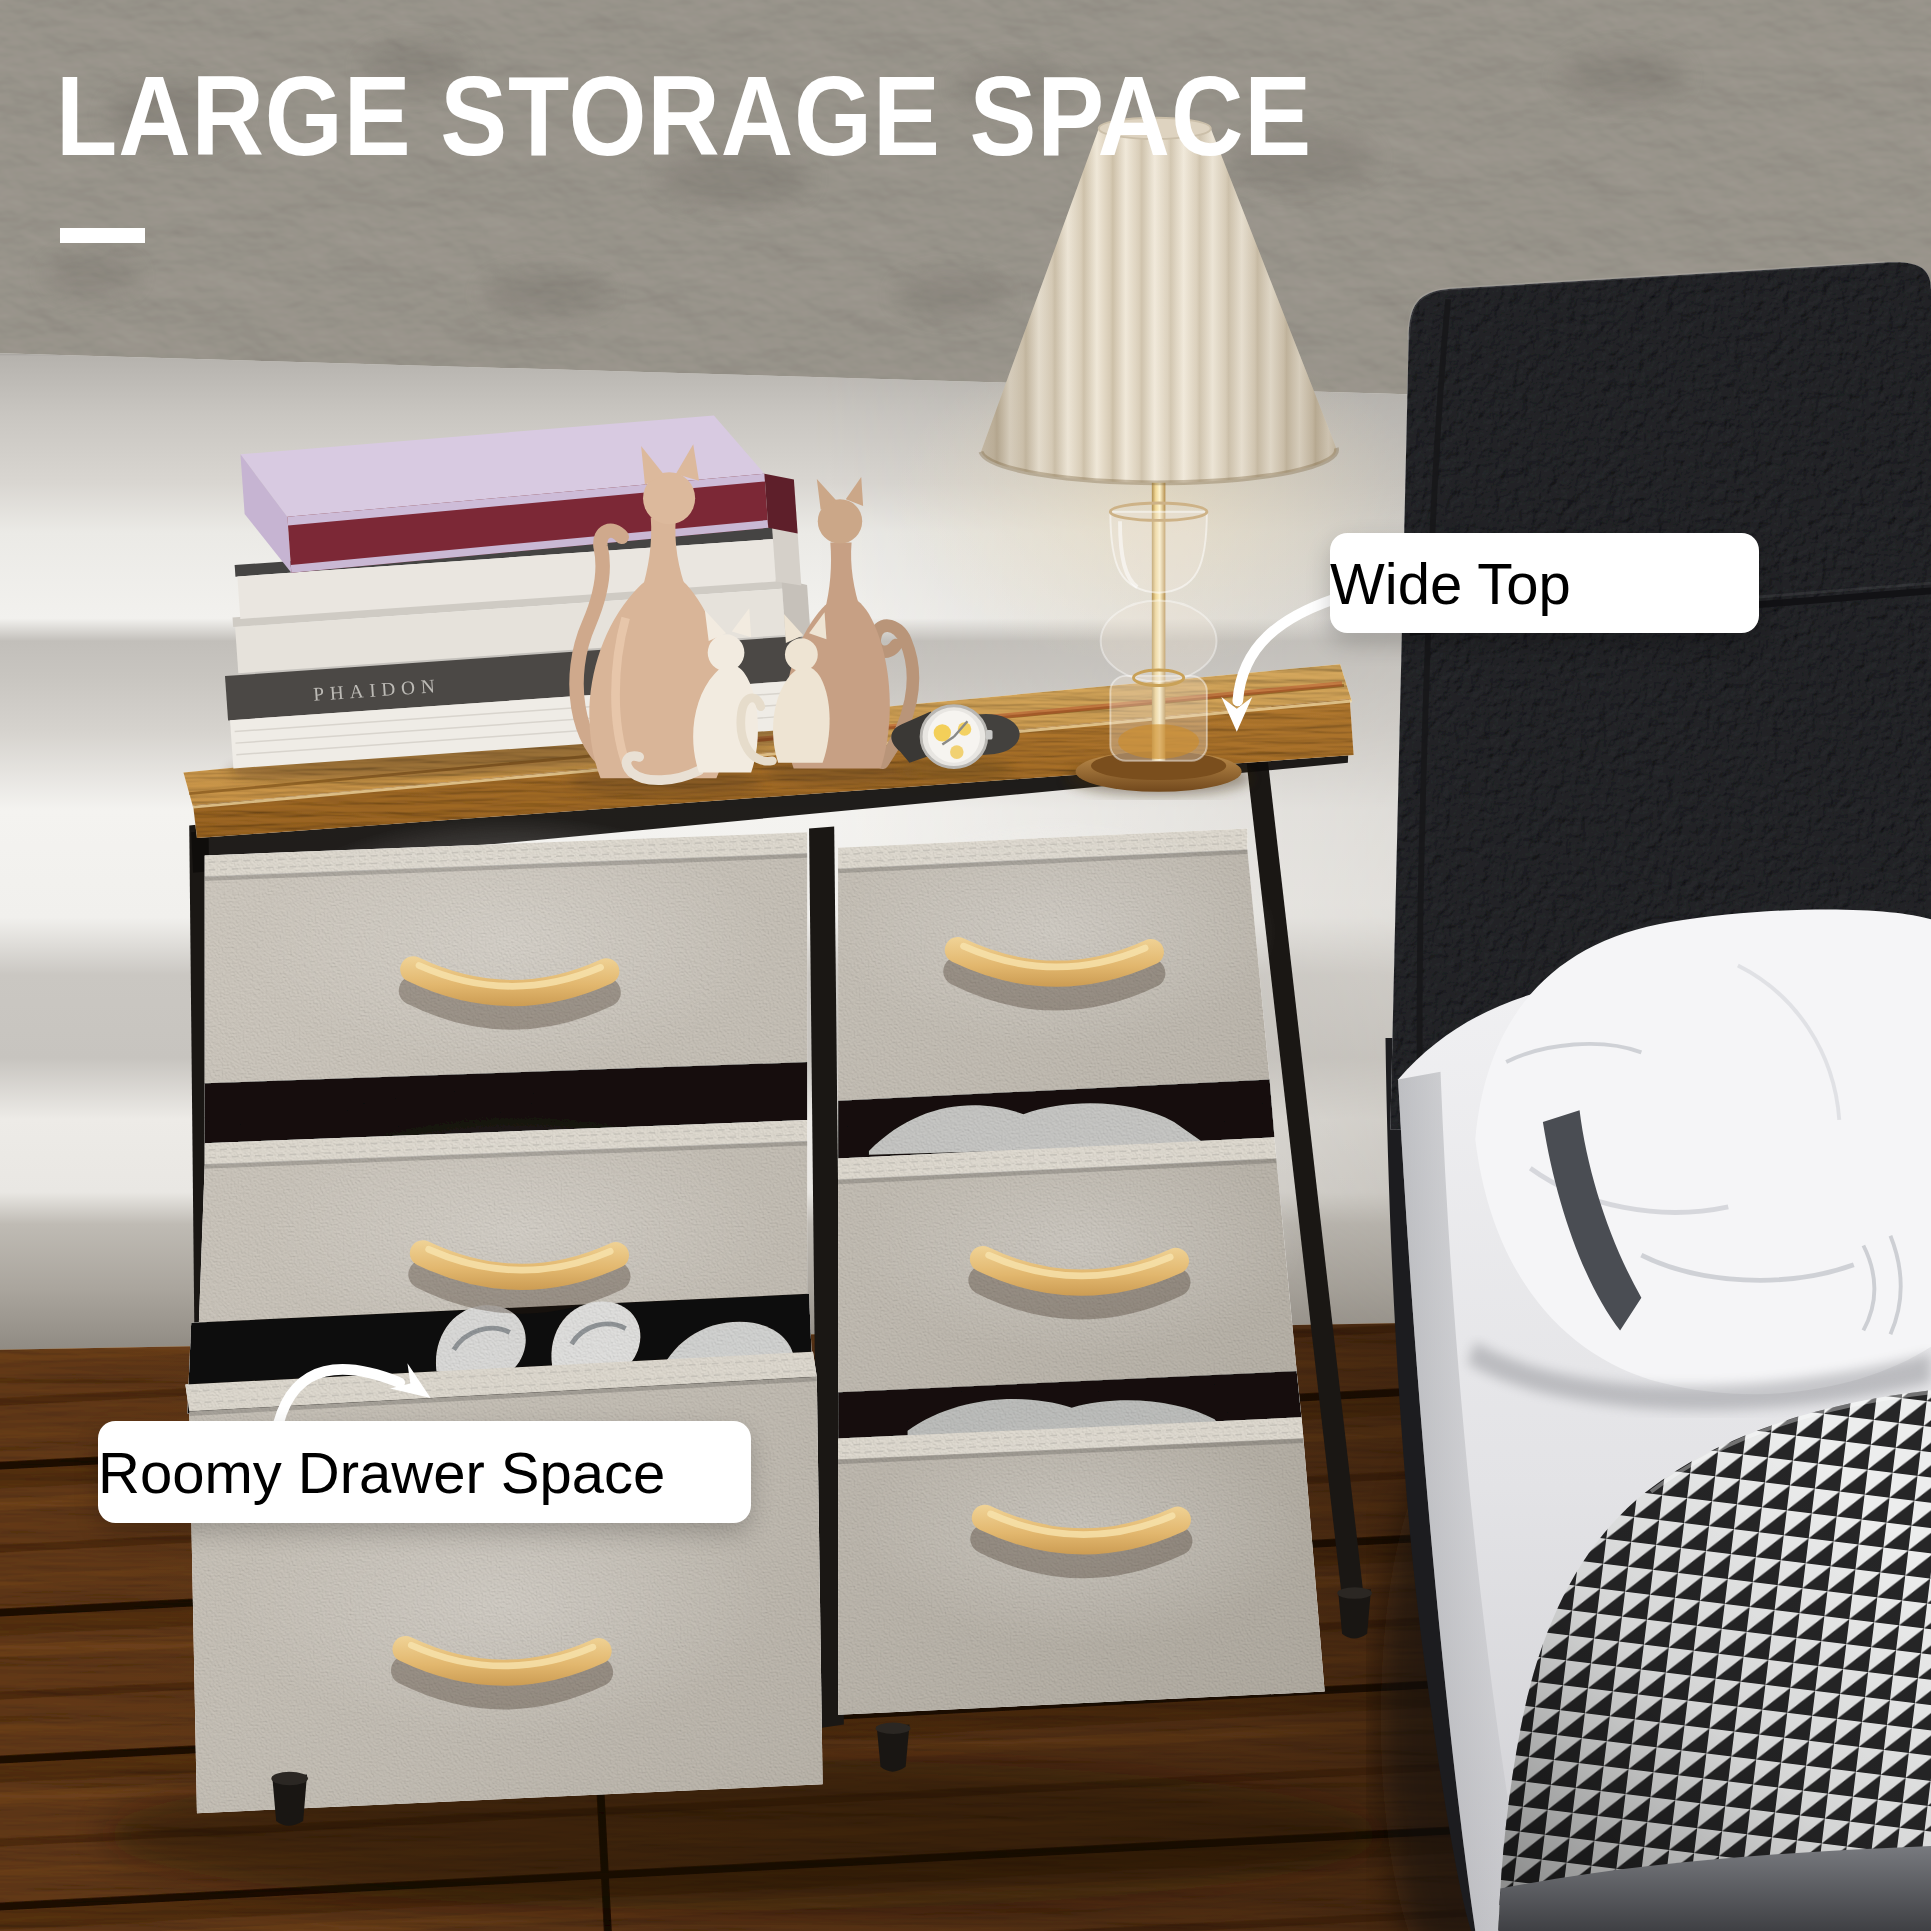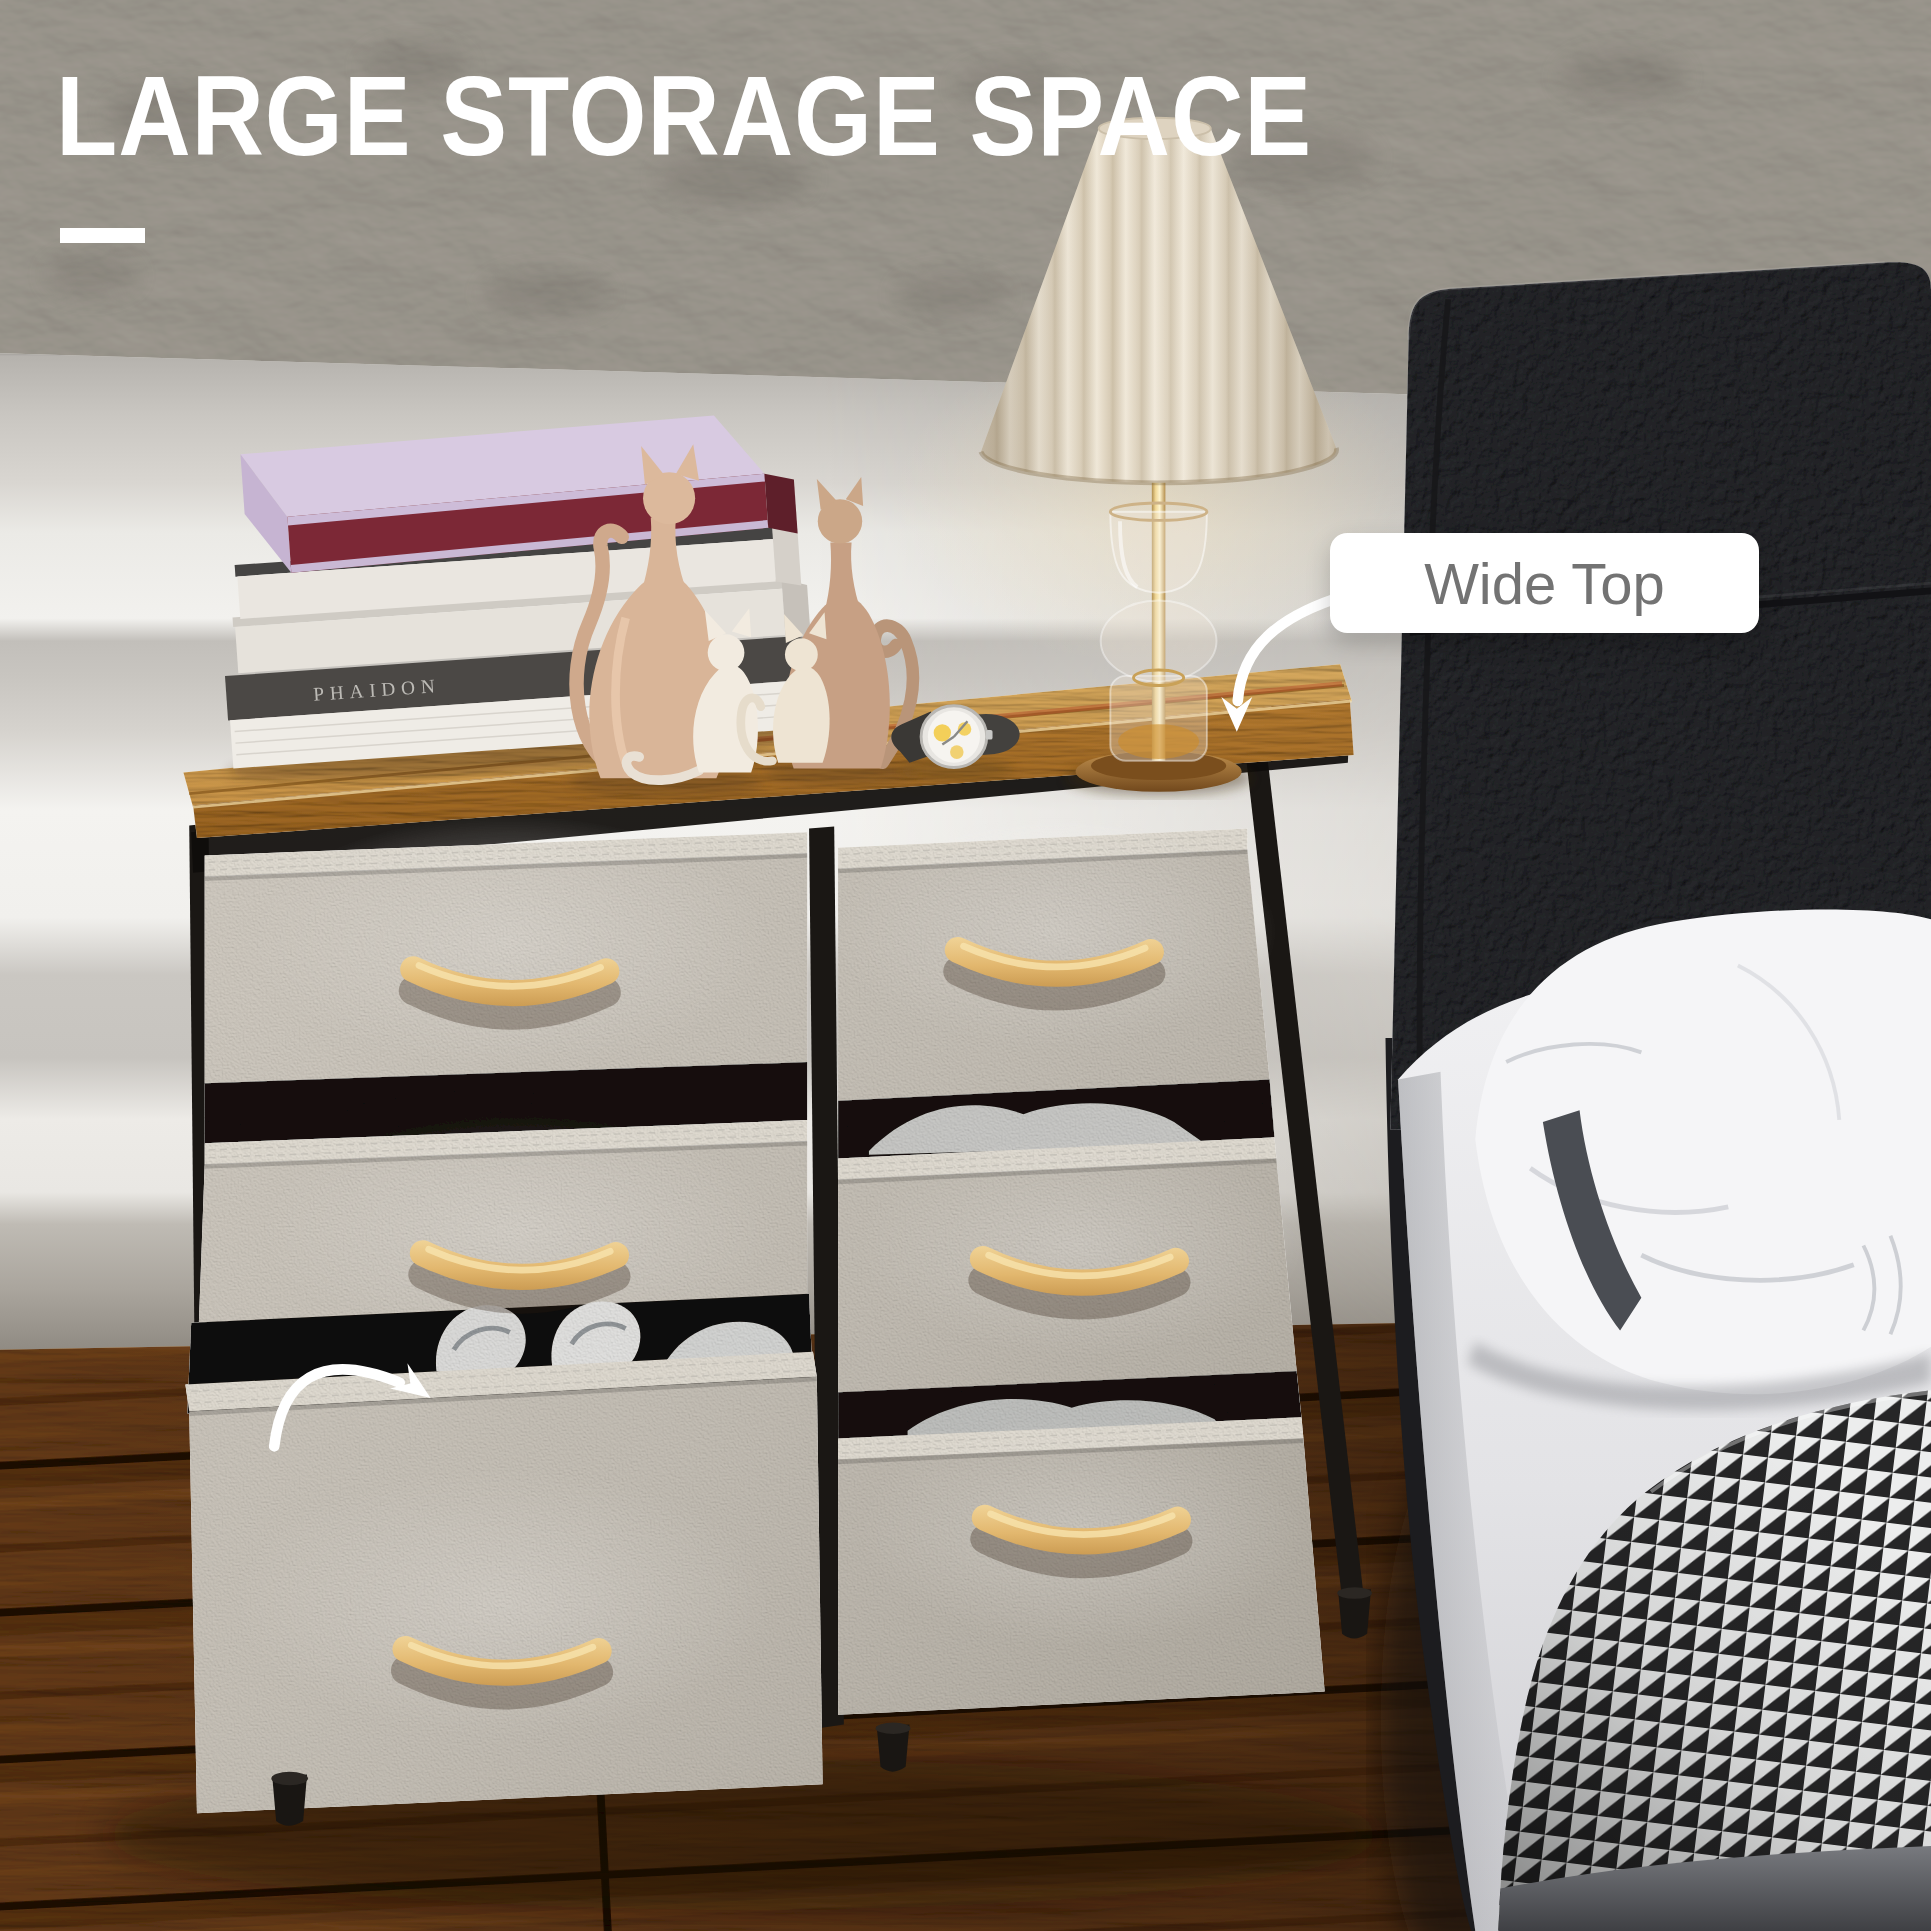--- a/index.html
+++ b/index.html
@@ -3,22 +3,22 @@
 <meta charset="utf-8">
 <style>
   html,body{margin:0;padding:0;background:#222;}
   .scene{position:relative;width:1931px;height:1931px;overflow:hidden;
          background:#b2afaa;font-family:"Liberation Sans",sans-serif;}
   .scene svg.bg{position:absolute;left:0;top:0;width:1931px;height:1931px;display:block;}
   .title{position:absolute;left:56px;top:50px;color:#fff;font-weight:bold;
          font-size:114px;letter-spacing:1px;white-space:nowrap;
          transform:scaleX(.88);transform-origin:left top;}
   .title-dash{position:absolute;left:60px;top:228px;width:85px;height:14.5px;background:#fff;}
-  .bubble{position:absolute;background:#fff;border-radius:17.4px;color:#737373;
-          font-size:58px;display:flex;align-items:center;justify-content:center;
+  .bubble{position:absolute;background:#fff;border-radius:17.4px;color:#000000;
+          font-size:58px;display:flex;align-items:center;justify-content:flex-start;
           box-shadow:0 9.7px 25px rgba(0,0,0,.20);white-space:nowrap;}
   .bubble.wide{left:1330px;top:533px;width:429px;height:100px;}
   .bubble.roomy{left:98px;top:1421px;width:653px;height:102px;}
 </style>
 </head>
 <body>
 
 <div class="scene">
 
 <svg class="bg" viewBox="0 0 2000 2000">
@@ -512,15 +512,18 @@
   </g>
 </g>
 </svg>
 
 <div class="title">LARGE STORAGE SPACE</div>
 <div class="title-dash"></div>
 
 <div class="bubble wide">
   <span>Wide Top</span>
 </div>
-
+<div class="bubble roomy">
+  <span>Roomy Drawer Space</span>
 </div>
 
+</div>
+
 
 </body></html>

